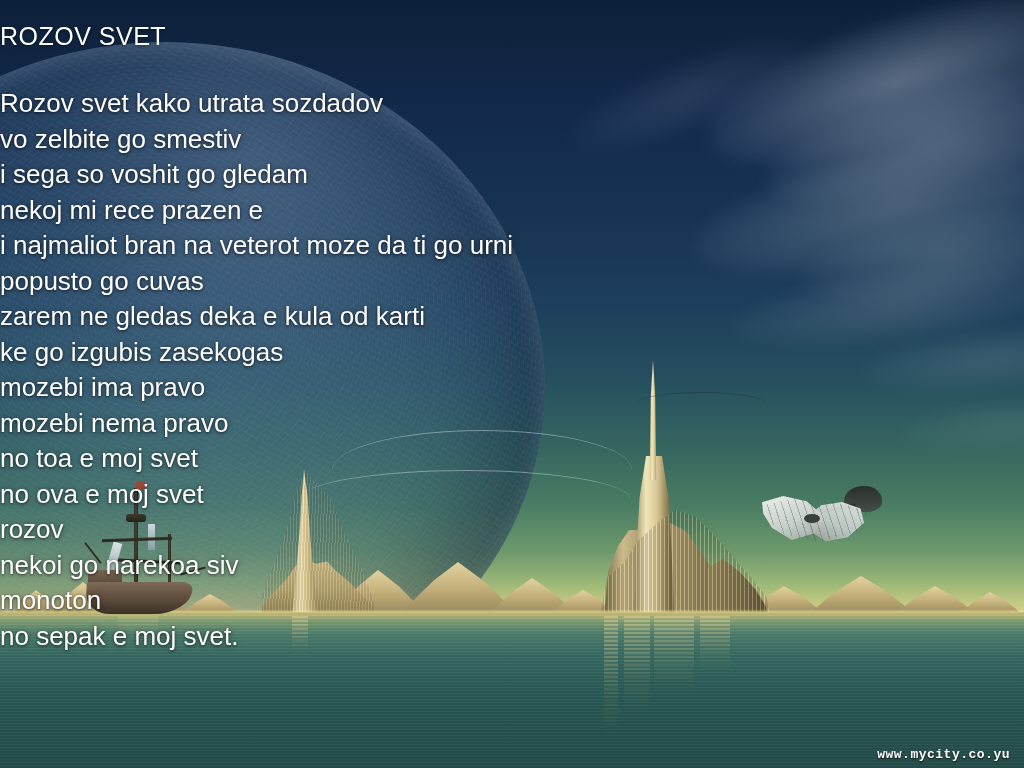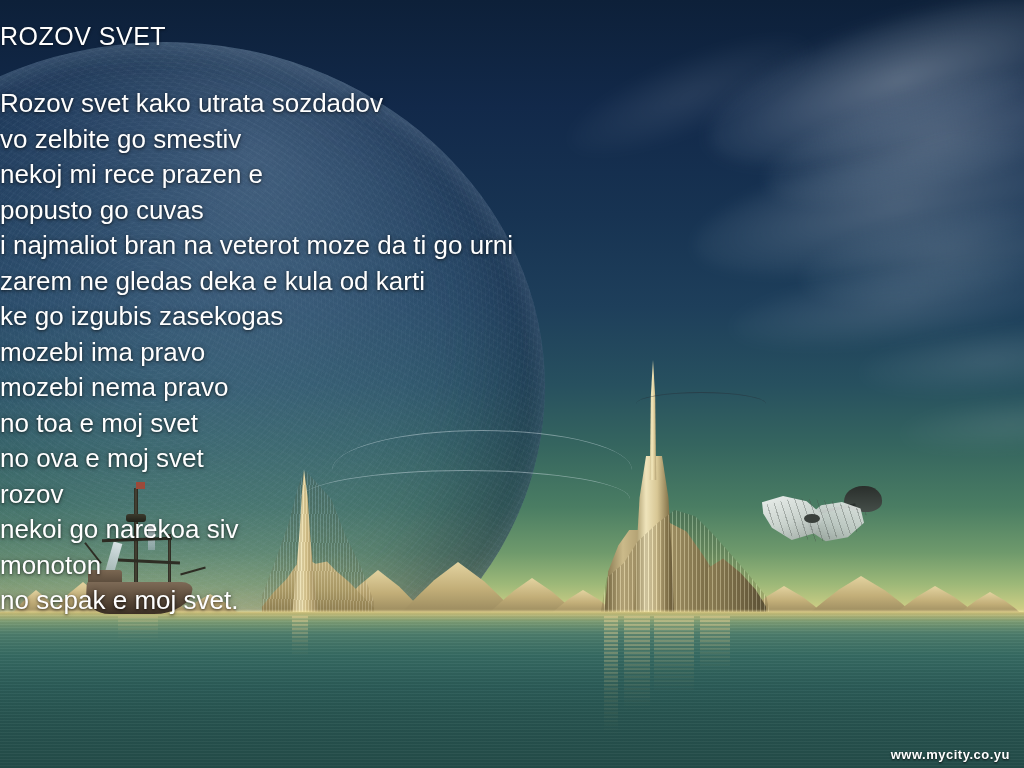--- a/index.html
+++ b/index.html
@@ -302,21 +302,21 @@
   }
   .line {
     font-size:26px; line-height:35.5px; color:#ffffff;
     text-shadow:0 1px 3px rgba(0,0,0,0.60), 0 0 6px rgba(0,0,0,0.30);
     white-space:nowrap;
   }
 
   
   .watermark {
     position:absolute; right:14px; bottom:6px;
-    font-family:Liberation Sans, sans-serif;
+    font-family:Liberation Mono, monospace;
     font-size:13px; font-weight:bold; letter-spacing:0.5px;
     color:#ffffff;
     text-shadow:0 1px 2px rgba(0,0,0,0.8);
   }
 </style>
 </head>
 <body>
 
 <div id="stage">
 
@@ -404,23 +404,24 @@
     <div class="wing-right"></div>
     <div class="ribs"></div>
     <div class="pod"></div>
   </div>
 
   <div class="poem-wrap">
     <div class="title">ROZOV SVET</div>
     <div class="poem" id="poem-lines">
         <div class="line">Rozov svet kako utrata sozdadov</div>
         <div class="line">vo zelbite go smestiv</div>
+        <div class="line">i sega so voshit go gledam</div>
         <div class="line">nekoj mi rece prazen e</div>
+        <div class="line">i najmaliot bran na veterot moze da ti go urni</div>
         <div class="line">popusto go cuvas</div>
-        <div class="line">i najmaliot bran na veterot moze da ti go urni</div>
         <div class="line">zarem ne gledas deka e kula od karti</div>
         <div class="line">ke go izgubis zasekogas</div>
         <div class="line">mozebi ima pravo</div>
         <div class="line">mozebi nema pravo</div>
         <div class="line">no toa e moj svet</div>
         <div class="line">no ova e moj svet</div>
         <div class="line">rozov</div>
         <div class="line">nekoi go narekoa siv</div>
         <div class="line">monoton</div>
         <div class="line">no sepak e moj svet.</div>

